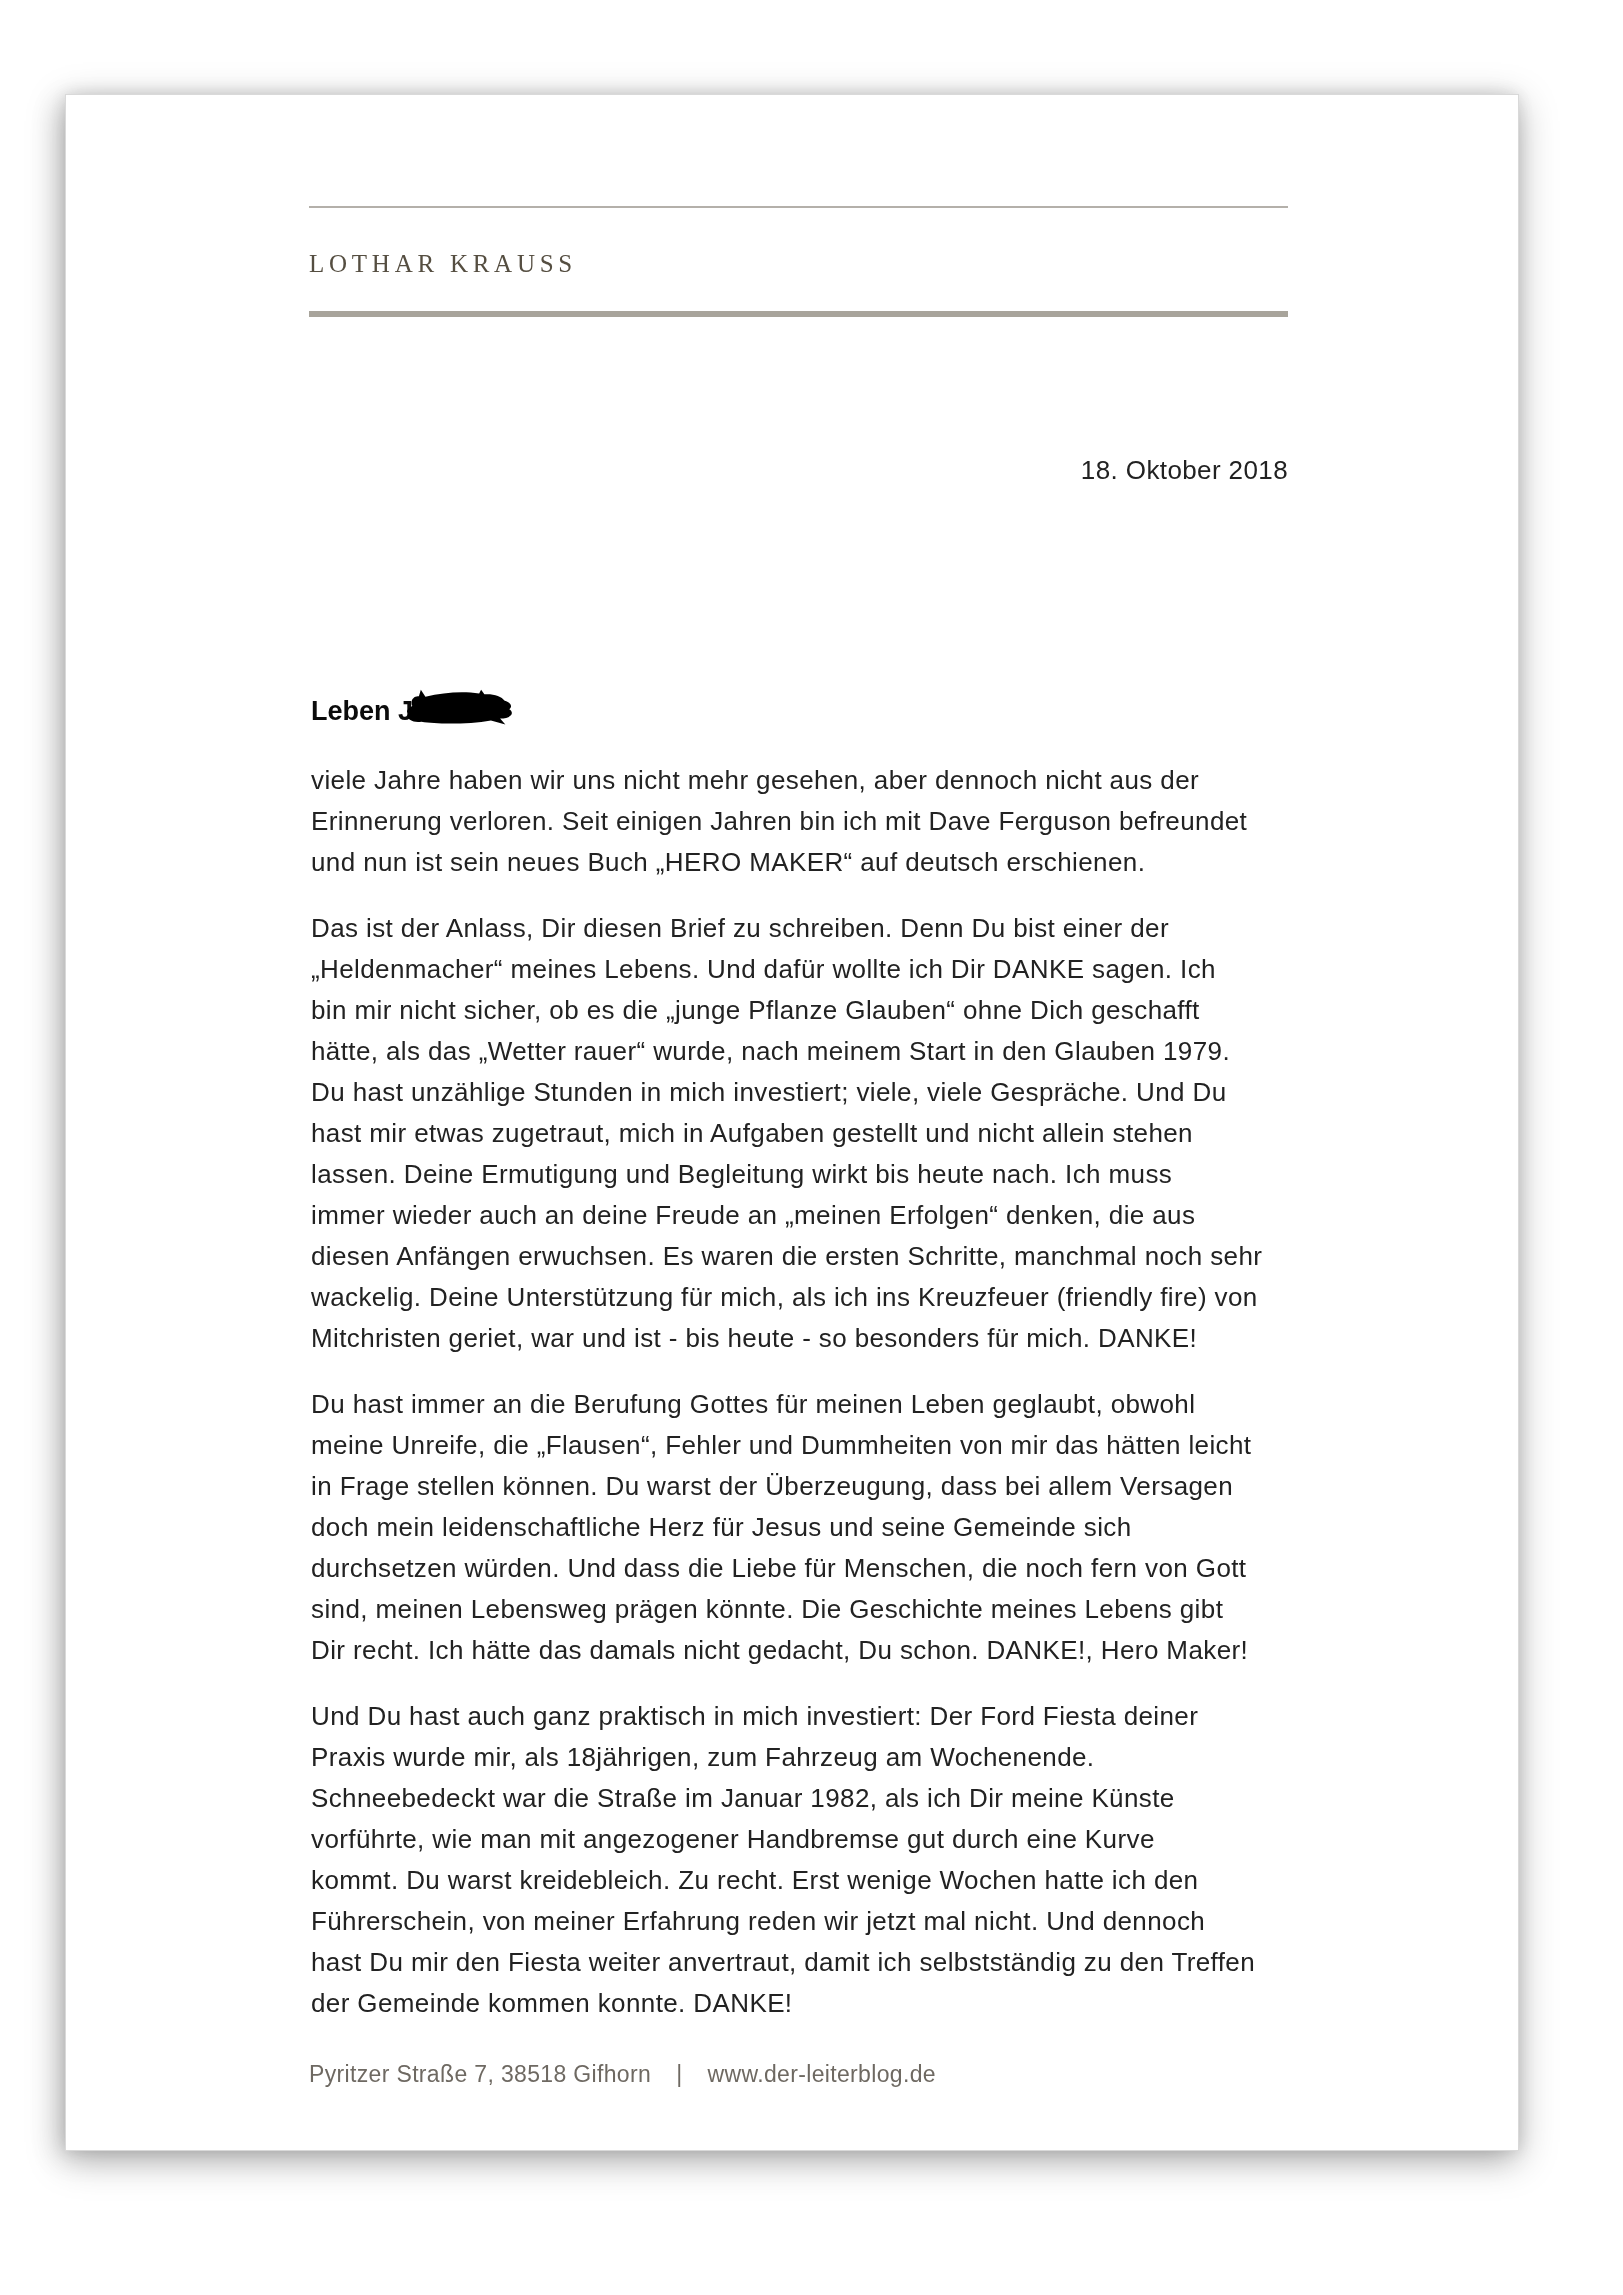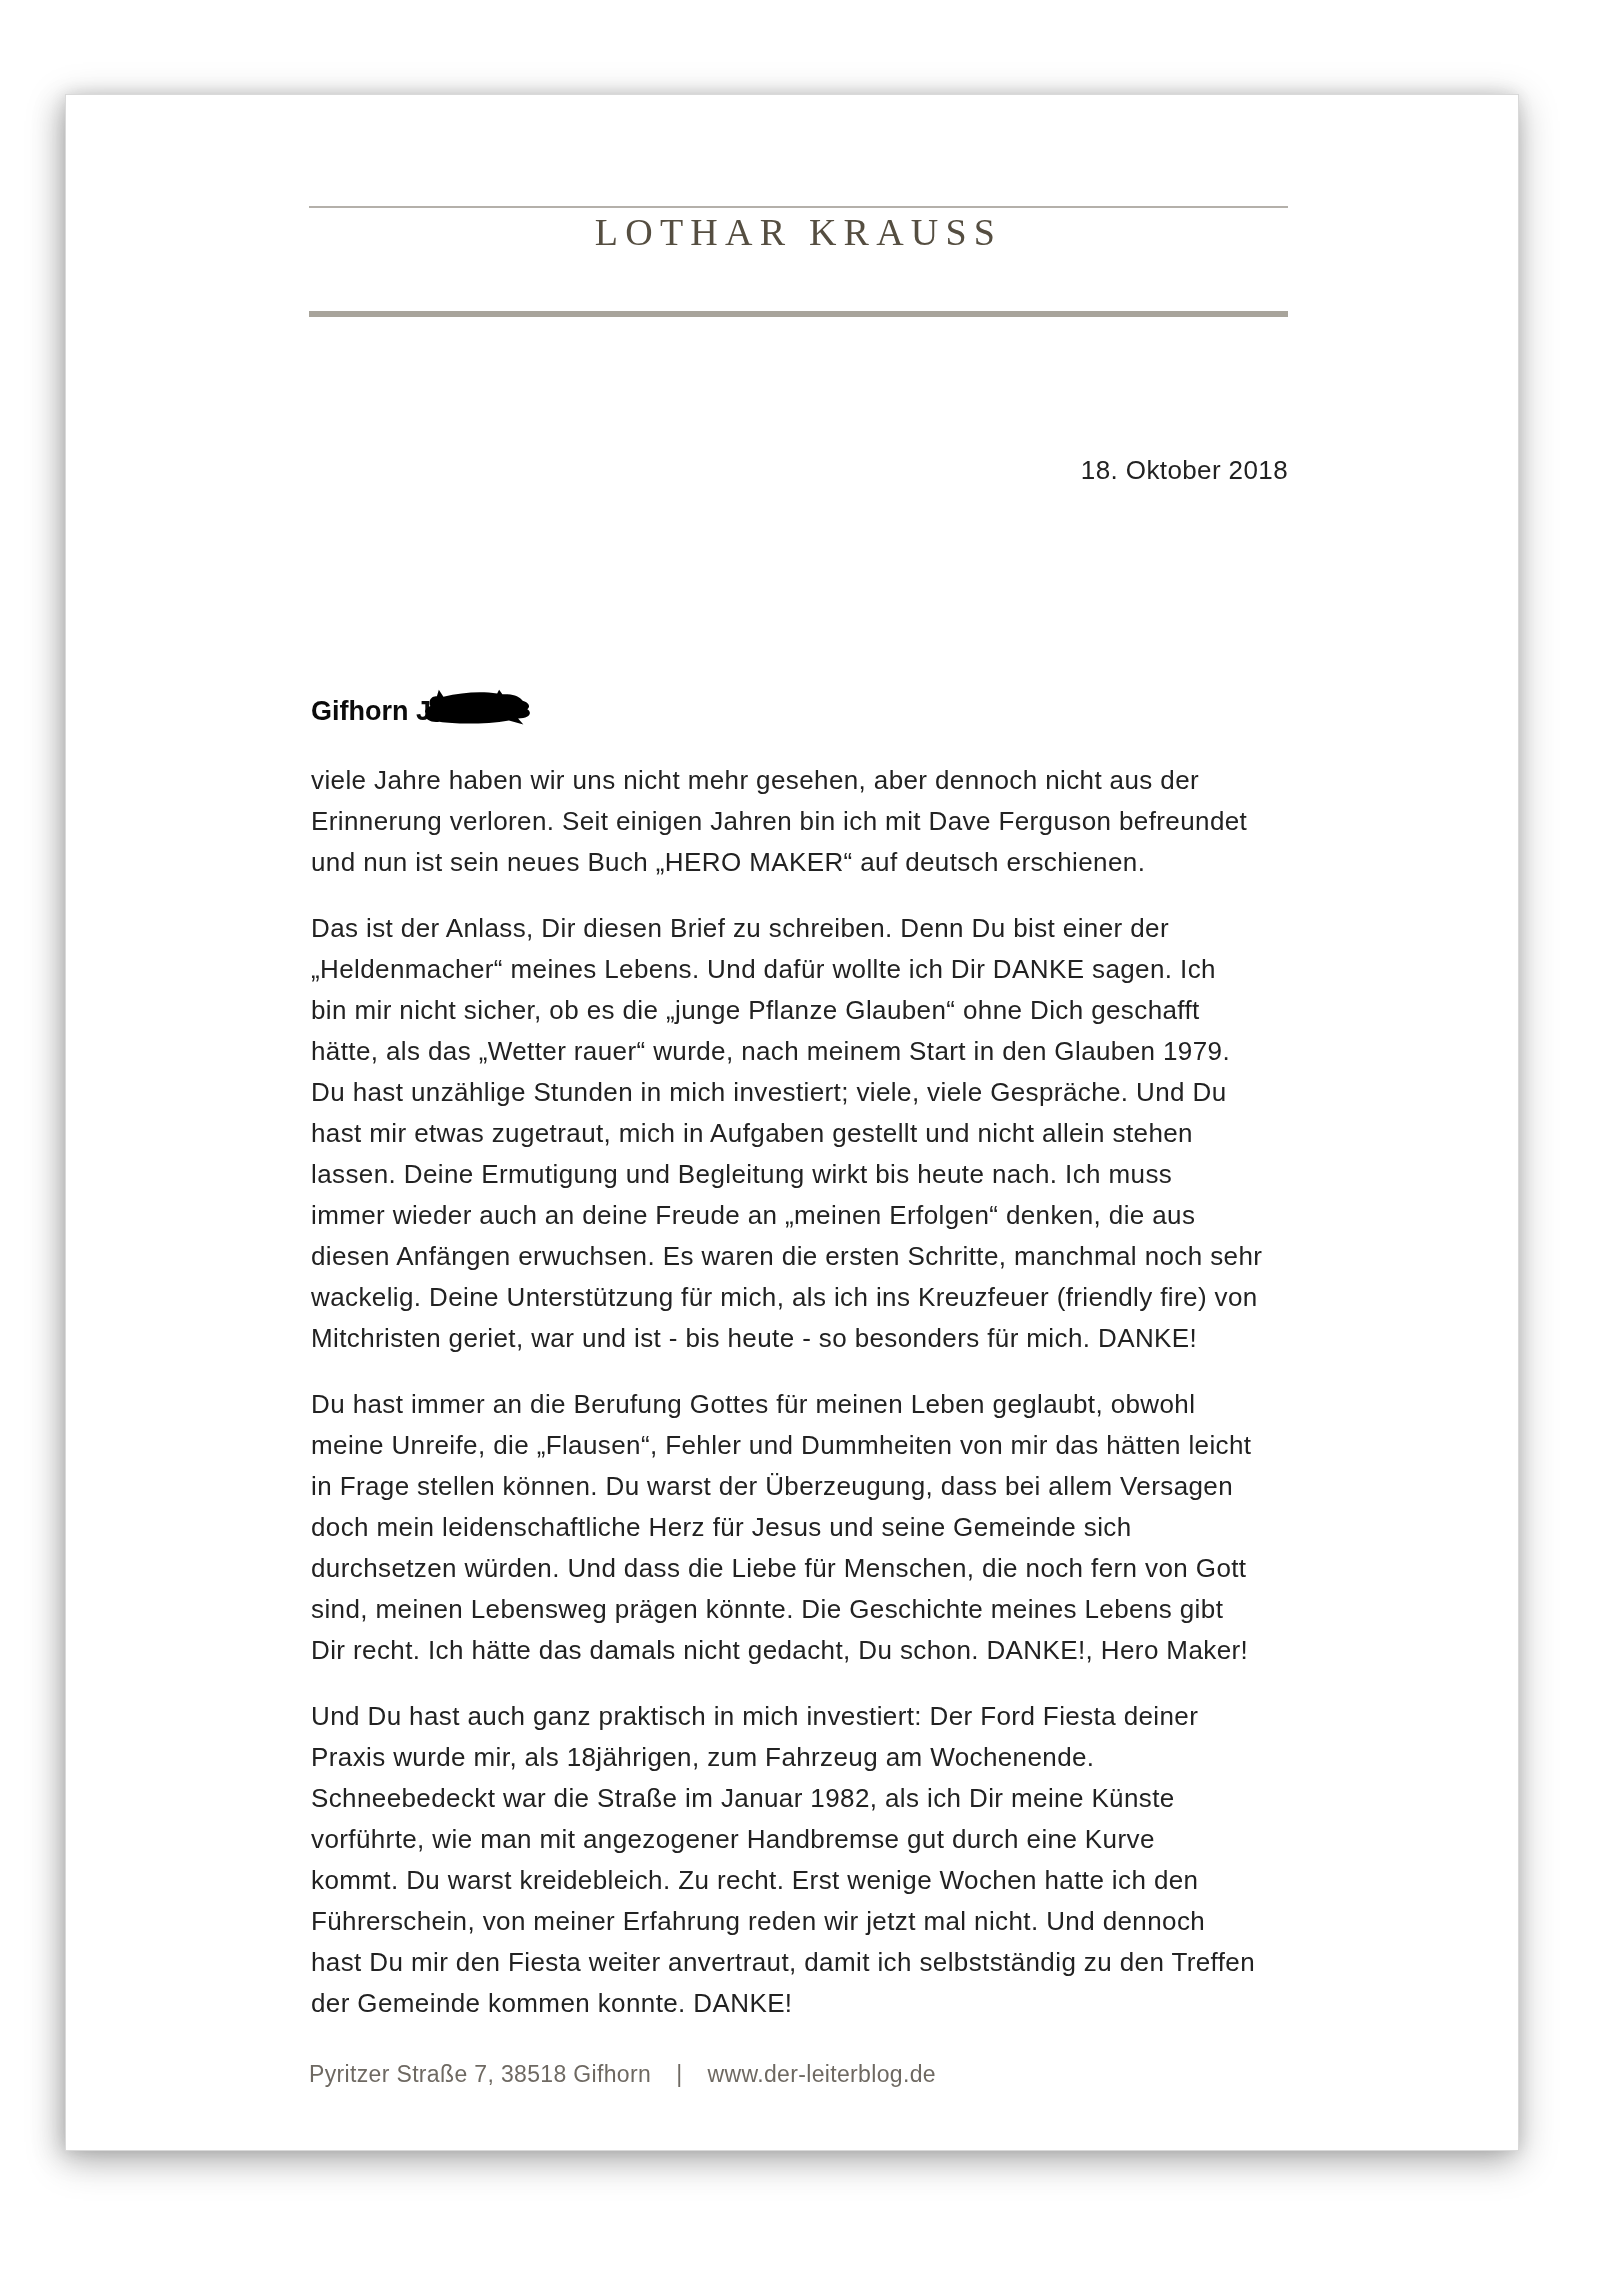--- a/index.html
+++ b/index.html
@@ -21,26 +21,26 @@
   .page{
     position:absolute;left:65px;top:94px;width:1454px;height:2057px;
     background:var(--page-bg);
     border:0.7px solid #d9d9d9;
     box-shadow:0 9.2px 36px rgba(0,0,0,.28), 0 0 14.4px rgba(0,0,0,.10), -9.2px 6.5px 26px rgba(0,0,0,.10);
   }
   .content{position:absolute;left:243px;top:0;width:979px;height:100%;}
   
   .rule-thin{position:absolute;left:0;top:111px;width:100%;height:2px;background:var(--rule-thin);}
   .letterhead-name{
-    position:absolute;left:0;top:116px;width:100%;
+    position:absolute;left:0;top:148px;width:100%;
     font-family:"Liberation Serif", serif;
     font-weight:400;
-    font-size:38px;line-height:42px;
+    font-size:25px;line-height:42px;
     letter-spacing:0.19em;
-    text-align:center;
+    text-align:left;
     color:var(--header-text);
     white-space:nowrap;
   }
   .rule-thick{position:absolute;left:0;top:216px;width:100%;height:5.9px;background:var(--rule-thick);}
   
   .date-line{
     position:absolute;left:0;top:355px;width:100%;
     text-align:right;
     font-size:26px;line-height:41px;
     color:var(--body-text);
@@ -78,21 +78,21 @@
   <div class="content">
 
     <div class="rule-thin"></div>
     <div class="letterhead-name">LOTHAR KRAUSS</div>
     <div class="rule-thick"></div>
 
     <div class="date-line">18. Oktober 2018</div>
 
     <div class="letter-body">
       <div class="salutation">
-        <span>Gifhorn J</span>
+        <span>Leben J</span>
         <span class="redaction">
           <svg width="113" height="38" viewBox="0 0 172 58" aria-hidden="true">
             <path fill="var(--redaction)" d="
               M14,26
               C10,18 16,10 24,11
               L27,1 L34,12
               C62,5 92,3 116,7
               L119,1 L124,8
               C138,7 150,11 155,18
               C163,20 168,26 162,31

